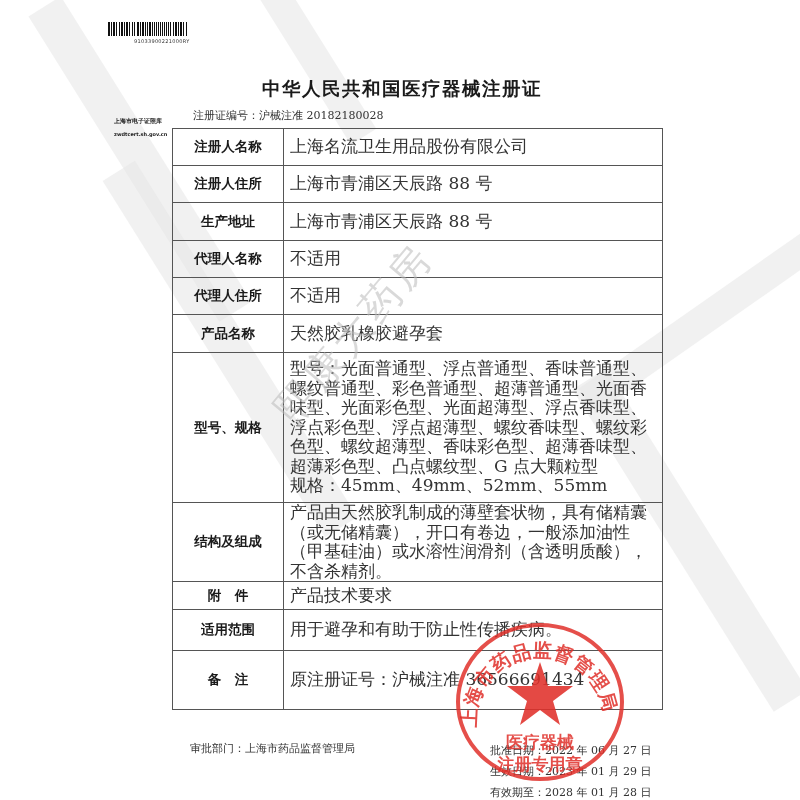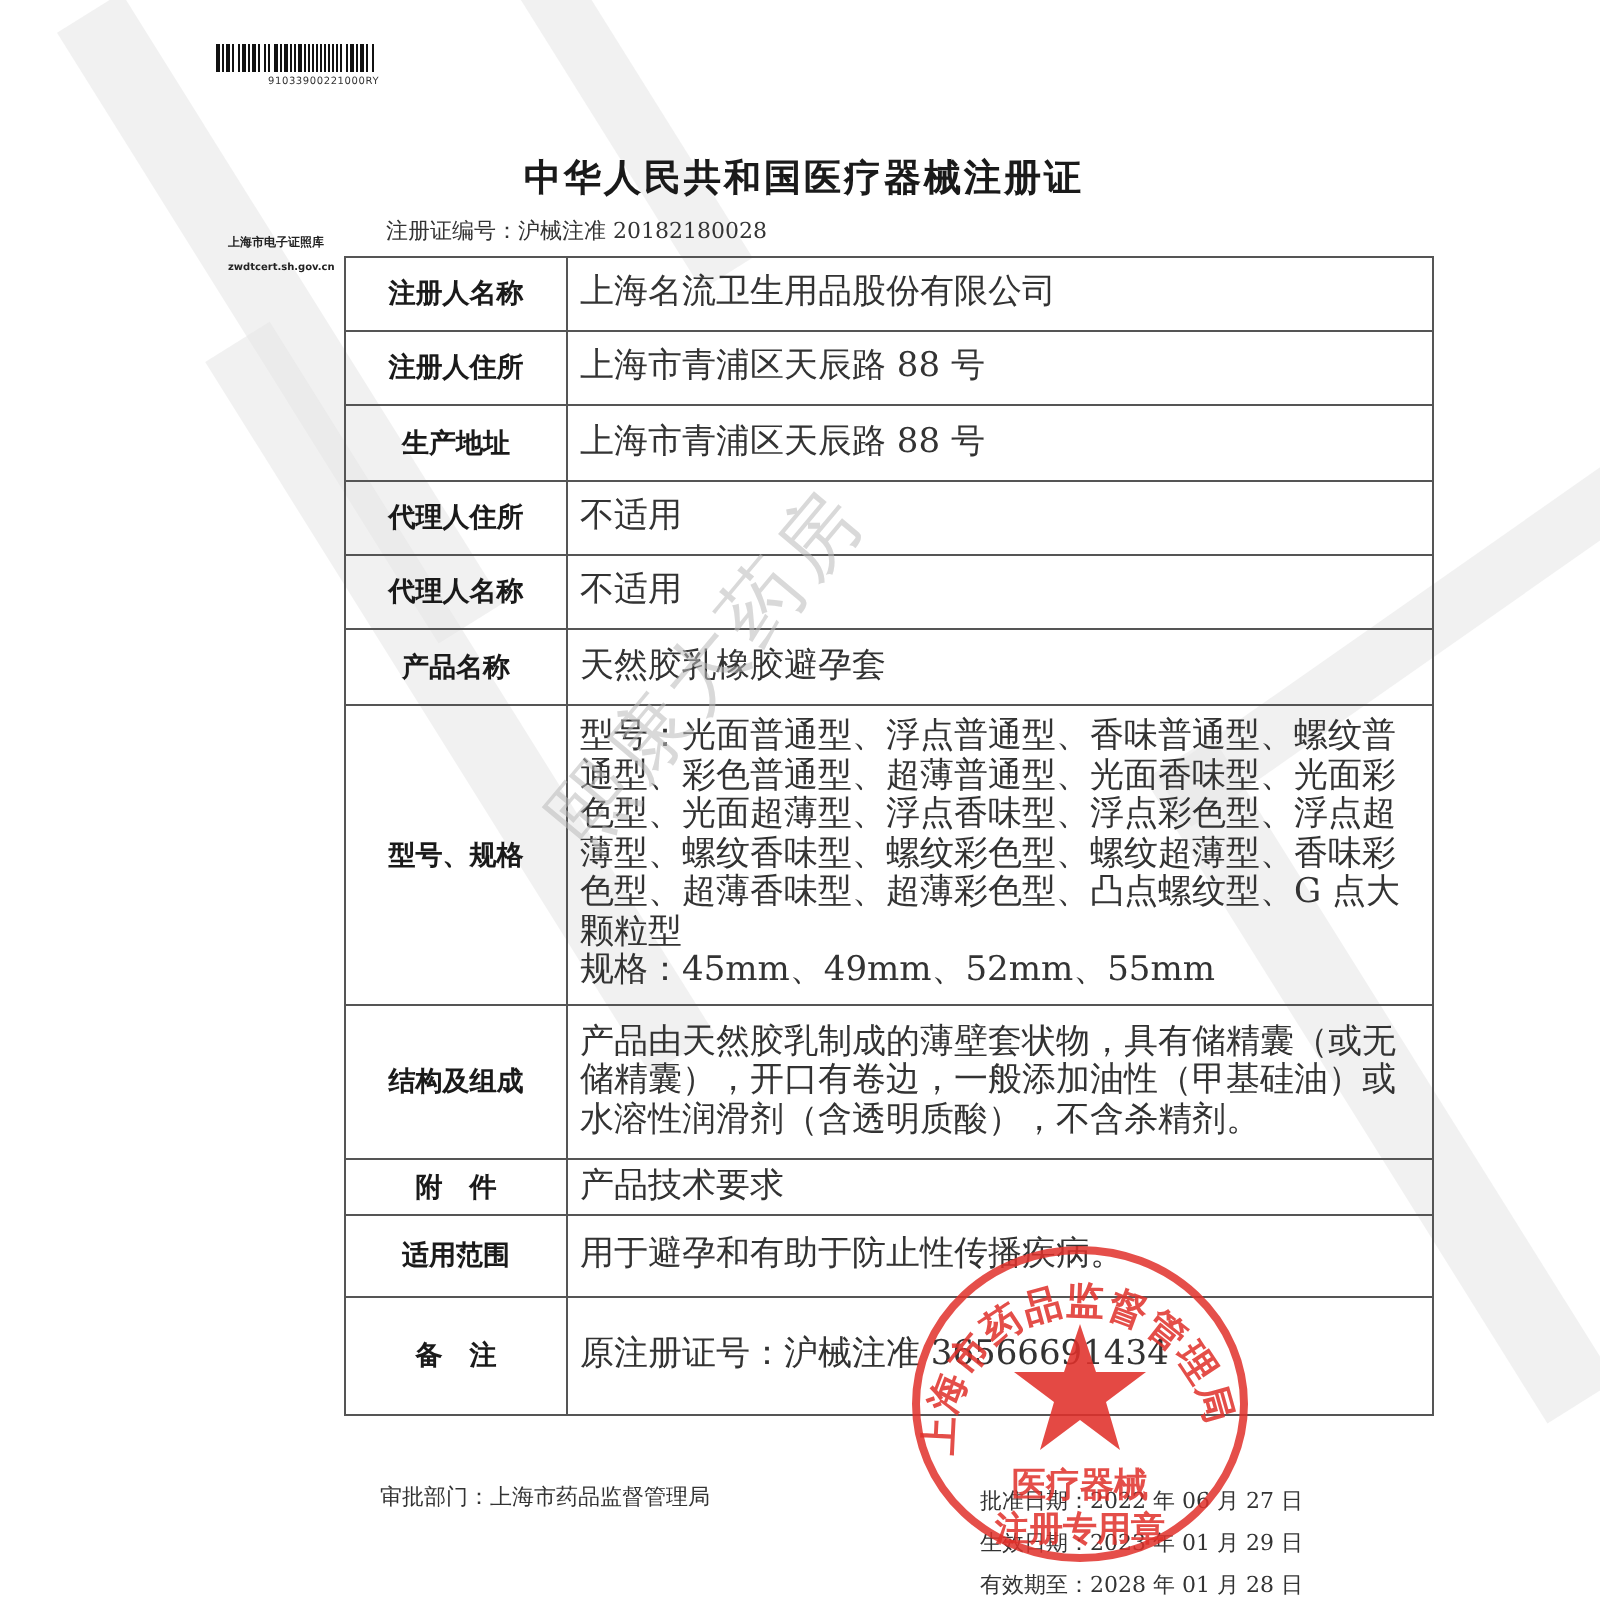--- a/index.html
+++ b/index.html
@@ -11,21 +11,21 @@
 
   .barcode { position: absolute; left: 108px; top: 22px; width: 117px; height: 14px; display: flex; }
   .barcode span { display: block; height: 100%; background: #111; }
   .barcode-num { position: absolute; left: 134px; top: 38px; font-family: "DejaVu Sans", sans-serif; font-size: 5px; color: #333; letter-spacing: 0.3px; }
 
   .title { position: absolute; left: 0; width: 800px; top: 76px; padding-left: 262px; font-family: "DejaVu Sans", sans-serif; font-weight: bold; font-size: 18.5px; color: #1a1a1a; letter-spacing: 1.5px; }
   .regno { position: absolute; left: 193px; top: 108px; font-size: 11px; color: #333; }
   .ecert-name { position: absolute; left: 114px; top: 117px; font-family: "DejaVu Sans", sans-serif; font-weight: bold; font-size: 6px; color: #222; }
   .ecert-url { position: absolute; left: 114px; top: 131px; font-family: "DejaVu Sans", sans-serif; font-weight: bold; font-size: 5px; color: #222; }
 
-  .cert-table { position: absolute; left: 172px; top: 128px; width: 545px; border-collapse: collapse; padding-left: 36px; }
+  .cert-table { position: absolute; left: 172px; top: 128px; width: 491px; border-collapse: collapse; padding-left: 36px; }
   .cert-table td { border: 1px solid #555; vertical-align: middle; }
   .cert-table td.label { width: 111px; text-align: center; font-family: "DejaVu Sans", sans-serif; font-weight: bold; font-size: 13.5px; color: #1a1a1a; }
   .cert-table td.value { padding-left: 6px; padding-right: 8px; font-size: 17px; color: #333; line-height: 19.5px; }
 
   .approver { position: absolute; left: 190px; top: 741px; font-size: 11px; color: #333; }
   .dates { position: absolute; left: 490px; top: 740px; font-size: 11px; color: #333; line-height: 21px; }
 
   .wm-text { position: absolute; font-size: 40px; color: #bbbbbb; opacity: 0.55; font-family: "DejaVu Serif", serif; transform: rotate(-50deg); transform-origin: left top; white-space: nowrap; letter-spacing: 4px; }
 
   .seal { position: absolute; left: 455px; top: 622px; width: 170px; height: 160px; }
@@ -122,25 +122,25 @@
   </tr>
   <tr style="height:37px">
     <td class="label">注册人住所</td>
     <td class="value">上海市青浦区天辰路 88 号</td>
   </tr>
   <tr style="height:38px">
     <td class="label">生产地址</td>
     <td class="value">上海市青浦区天辰路 88 号</td>
   </tr>
   <tr style="height:37px">
-    <td class="label">代理人住所</td>
+    <td class="label">代理人名称</td>
     <td class="value">不适用</td>
   </tr>
   <tr style="height:37px">
-    <td class="label">代理人名称</td>
+    <td class="label">代理人住所</td>
     <td class="value">不适用</td>
   </tr>
   <tr style="height:38px">
     <td class="label">产品名称</td>
     <td class="value">天然胶乳橡胶避孕套</td>
   </tr>
   <tr style="height:150px">
     <td class="label">型号、规格</td>
     <td class="value">
       <div>型号：光面普通型、浮点普通型、香味普通型、螺纹普通型、彩色普通型、超薄普通型、光面香味型、光面彩色型、光面超薄型、浮点香味型、浮点彩色型、浮点超薄型、螺纹香味型、螺纹彩色型、螺纹超薄型、香味彩色型、超薄香味型、超薄彩色型、凸点螺纹型、G 点大颗粒型</div>

